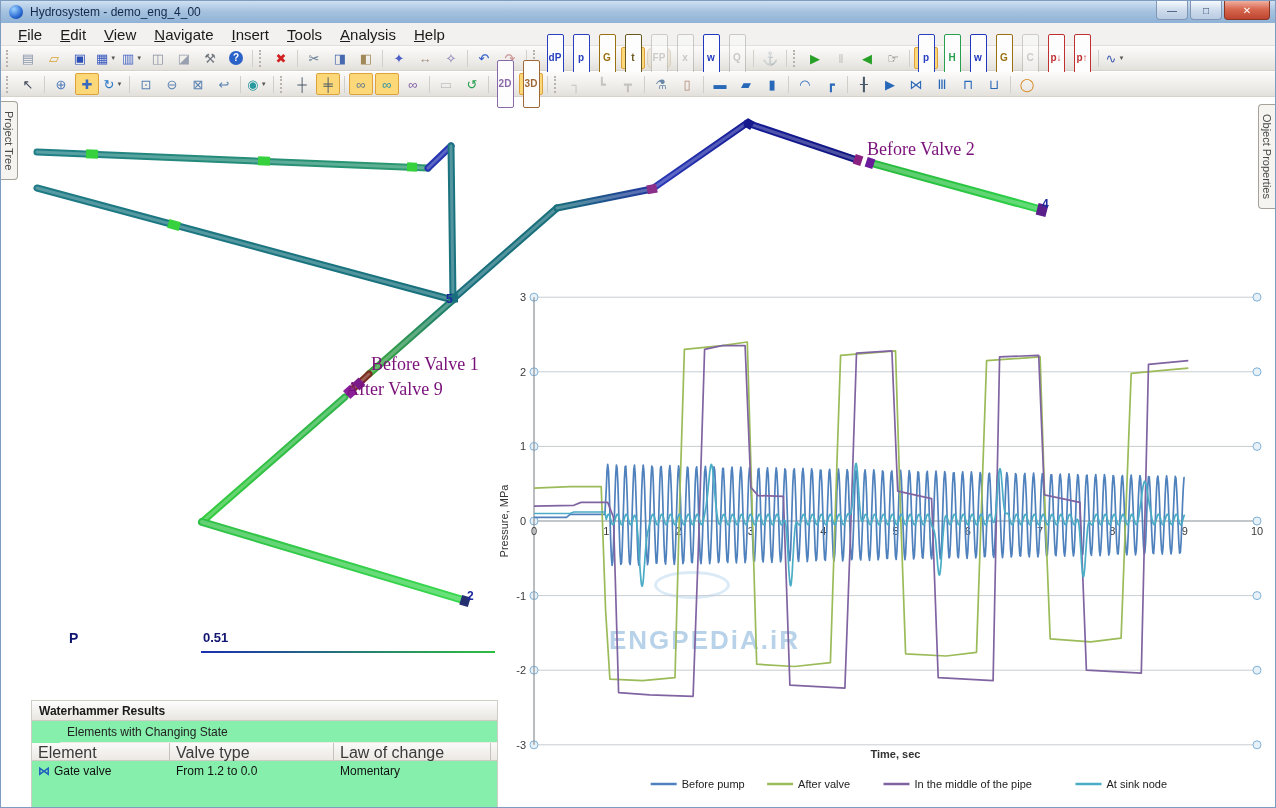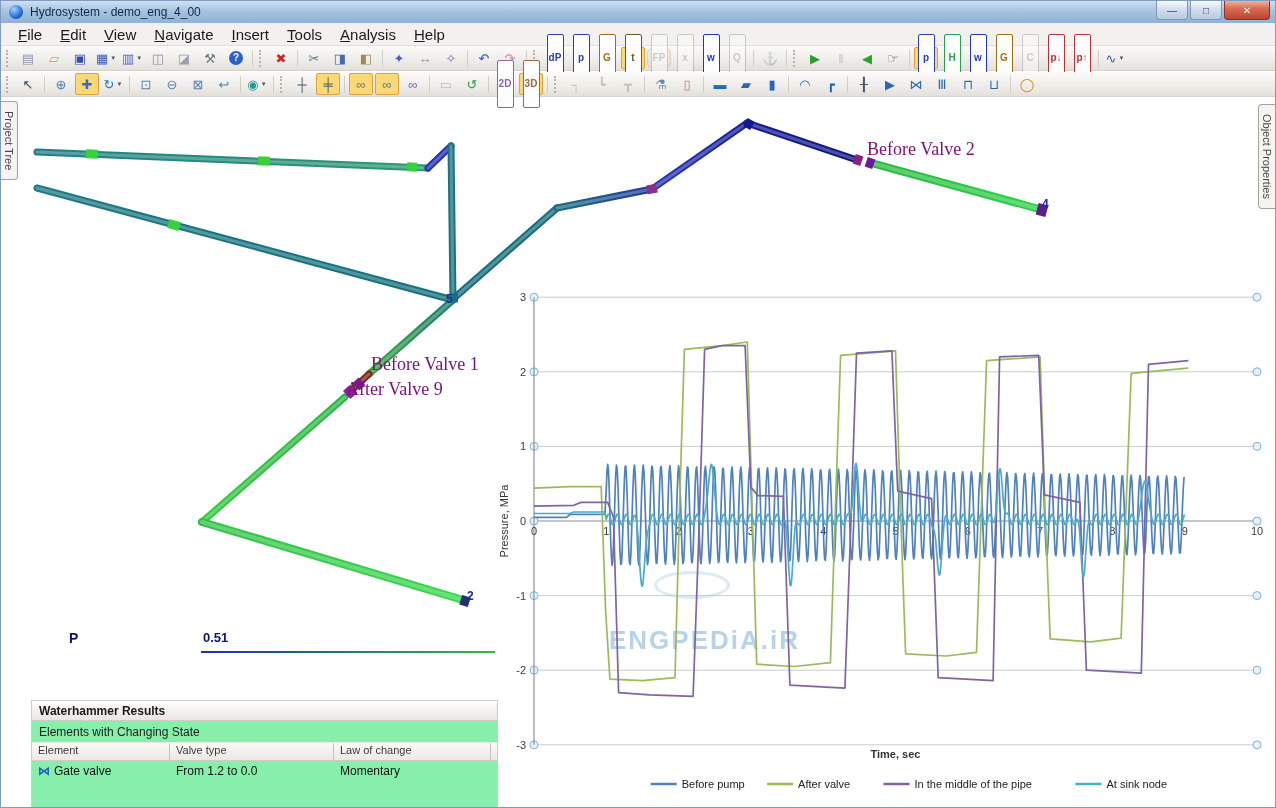--- a/index.html
+++ b/index.html
@@ -59,23 +59,23 @@
     letter-spacing:2px;color:rgba(125,175,215,.55);z-index:2;margin-top:36px;}
   .watermark-ellipse{position:absolute;left:653px;top:570px;width:70px;height:22px;
     border:3px solid rgba(150,195,230,.35);border-radius:50%;z-index:2;}
   
   .results-panel{position:absolute;left:30px;top:699px;width:467px;bottom:0;background:#86efac;
     border:1px solid #d0ccc6;border-bottom:none;z-index:5;box-sizing:border-box;}
   .panel-header{height:19px;background:linear-gradient(#fdfdfc,#e9e6e1);
     border-bottom:1px solid #cfccc6;display:flex;align-items:center;padding-left:7px;
     font-size:12px;font-weight:bold;color:#1a1a1a;}
   .panel-sub{height:21px;display:flex;align-items:center;padding-left:7px;font-size:12px;
-    color:#222;border-bottom:1px solid #eceae6;}
+    color:#222;border-bottom:1px solid #eceae6;margin-left:28px;}
   .tbl-head{height:17px;background:linear-gradient(#fbfaf9,#ece9e4);
-    border-bottom:1px solid #cfccc6;display:flex;font-size:11px;color:#3a3a3a;}
+    border-bottom:1px solid #cfccc6;display:flex;font-size:16px;color:#3a3a3a;}
   .tbl-head .cell{padding:1px 6px;border-right:1px solid #c6c2bb;box-sizing:border-box;}
   .tbl-row{height:20px;display:flex;align-items:center;font-size:12px;color:#111;}
   .tbl-row .cell{padding:0 6px;box-sizing:border-box;display:flex;align-items:center;}
   .valve-glyph{color:#2060c0;font-size:12px;margin-right:4px;font-weight:bold;}
   
   #pipes-svg{position:absolute;left:0;top:0;z-index:1;}
   #chart-svg{position:absolute;left:0;top:0;z-index:2;}
 </style>
 </head>
 <body>

